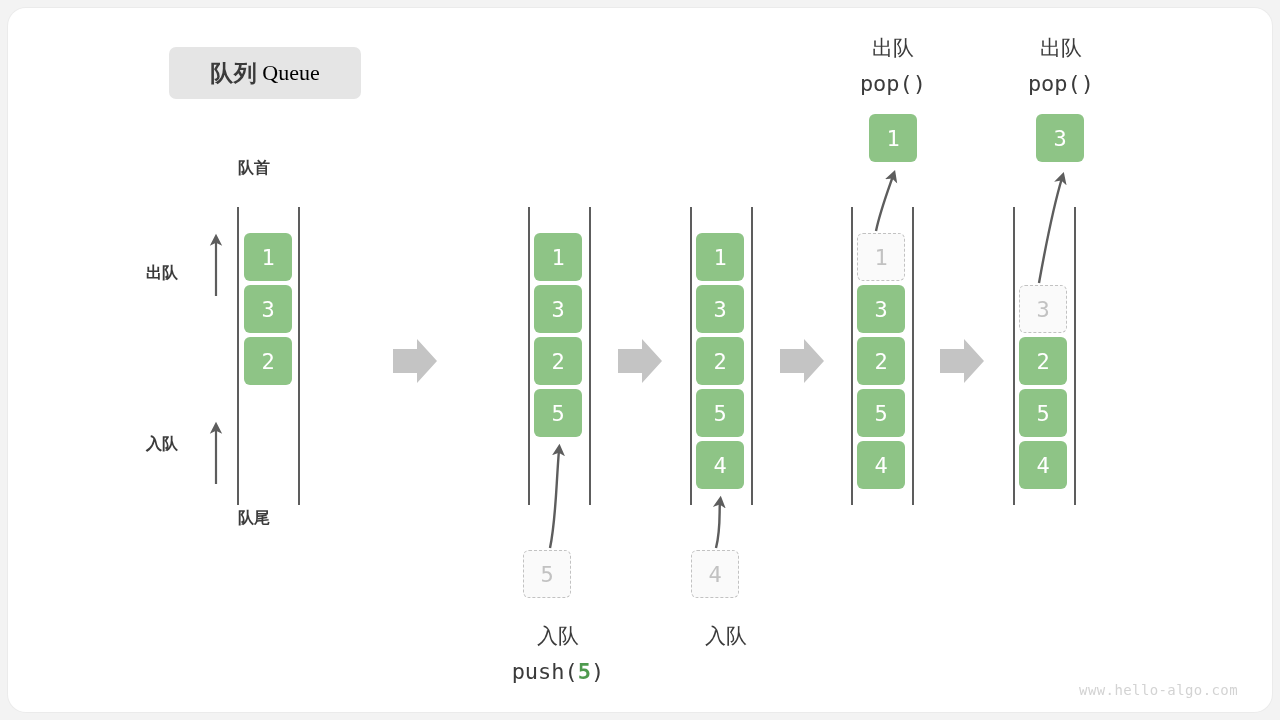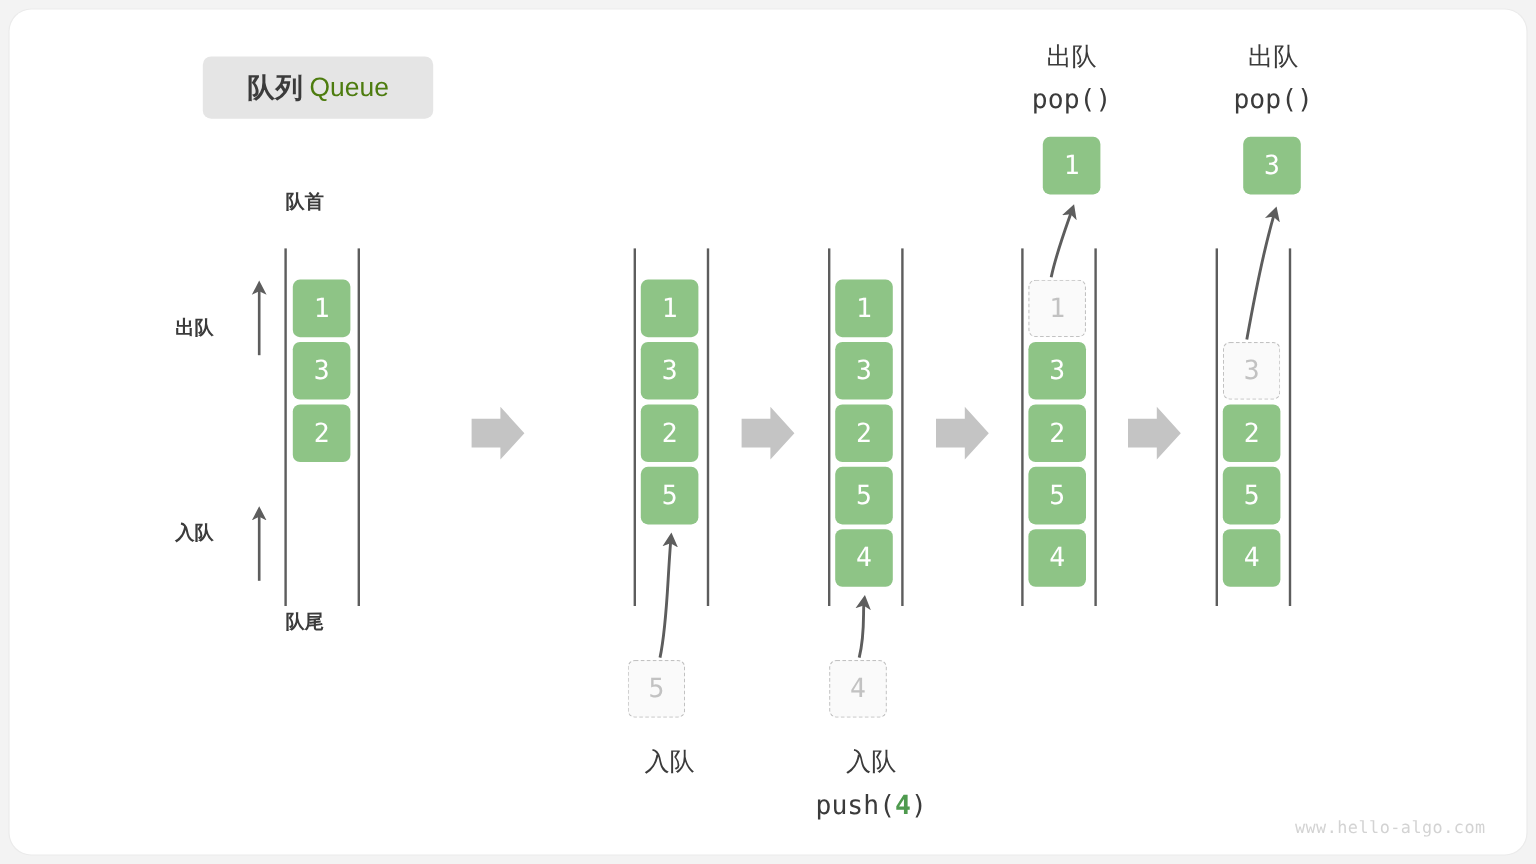--- a/index.html
+++ b/index.html
@@ -45,23 +45,23 @@
     gap: 5px;
   }
   .title-cn {
     font-family: "Liberation Sans", sans-serif;
     font-weight: bold;
     font-size: 23px;
     color: #3b3b3b;
     letter-spacing: 0.5px;
   }
   .title-en {
-    font-family: Liberation Sans, sans-serif;
+    font-family: Liberation Serif, serif;
     font-size: 22px;
-    color: #4d7c0f;
+    color: #000000;
   }
 
   
   .label-cn-bold {
     position: absolute;
     font-family: "Liberation Sans", sans-serif;
     font-weight: bold;
     font-size: 16px;
     color: #3b3b3b;
     white-space: nowrap;
@@ -191,25 +191,25 @@
   <div class="elem" style="left:869px; top:114px;">1</div>
 
   <div class="elem ghost" style="left:1019px; top:285px;">3</div>
   <div class="elem" style="left:1019px; top:337px;">2</div>
   <div class="elem" style="left:1019px; top:389px;">5</div>
   <div class="elem" style="left:1019px; top:441px;">4</div>
   <div class="elem" style="left:1036px; top:114px;">3</div>
 
   <div class="caption" style="left:458px; top:618px; width:200px;">
     <span class="cn">入队</span>
+    <span class="code"><span>push(</span><span class="num">5</span><span>)</span></span>
   </div>
 
   <div class="caption" style="left:626px; top:618px; width:200px;">
     <span class="cn">入队</span>
-    <span class="code"><span>push(</span><span class="num">4</span><span>)</span></span>
   </div>
 
   <div class="caption" style="left:793px; top:30px; width:200px;">
     <span class="cn">出队</span>
     <span class="code">pop()</span>
   </div>
 
   <div class="caption" style="left:961px; top:30px; width:200px;">
     <span class="cn">出队</span>
     <span class="code">pop()</span>

